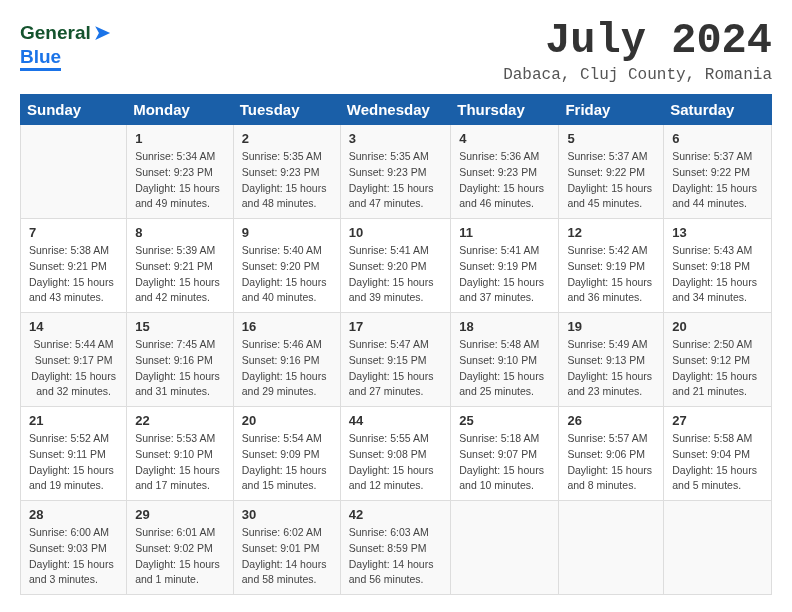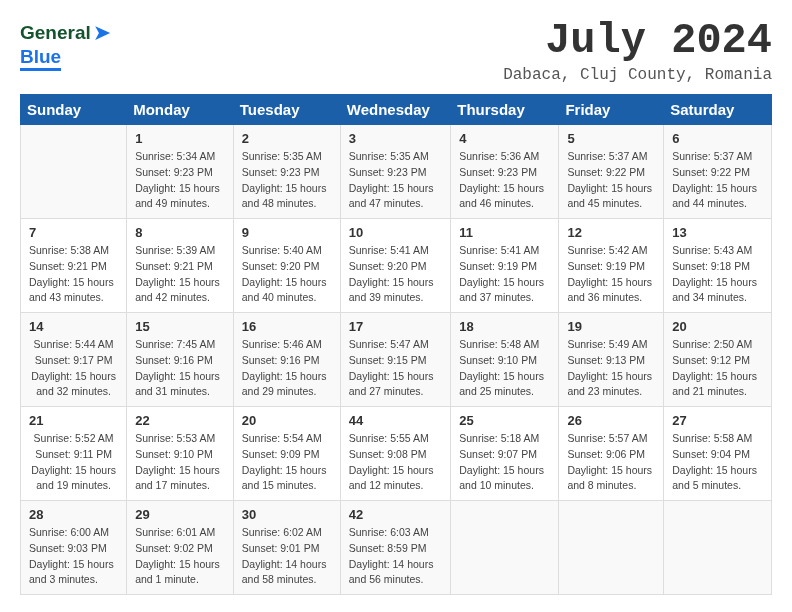--- a/index.html
+++ b/index.html
@@ -261,21 +261,21 @@
           <span class="day-number">20</span>
           <div class="day-info" style="white-space: pre-line;">Sunrise: 2:50 AM
 Sunset: 9:12 PM
 Daylight: 15 hours
 and 21 minutes.</div>
         </td>
       </tr>
       <tr>
         <td>
           <span class="day-number">21</span>
-          <div class="day-info" style="white-space: pre-line; text-align: center;">Sunrise: 5:52 AM
+          <div class="day-info" style="white-space: pre-line;">Sunrise: 5:52 AM
 Sunset: 9:11 PM
 Daylight: 15 hours
 and 19 minutes.</div>
         </td>
         <td>
           <span class="day-number">22</span>
           <div class="day-info" style="white-space: pre-line;">Sunrise: 5:53 AM
 Sunset: 9:10 PM
 Daylight: 15 hours
 and 17 minutes.</div>

